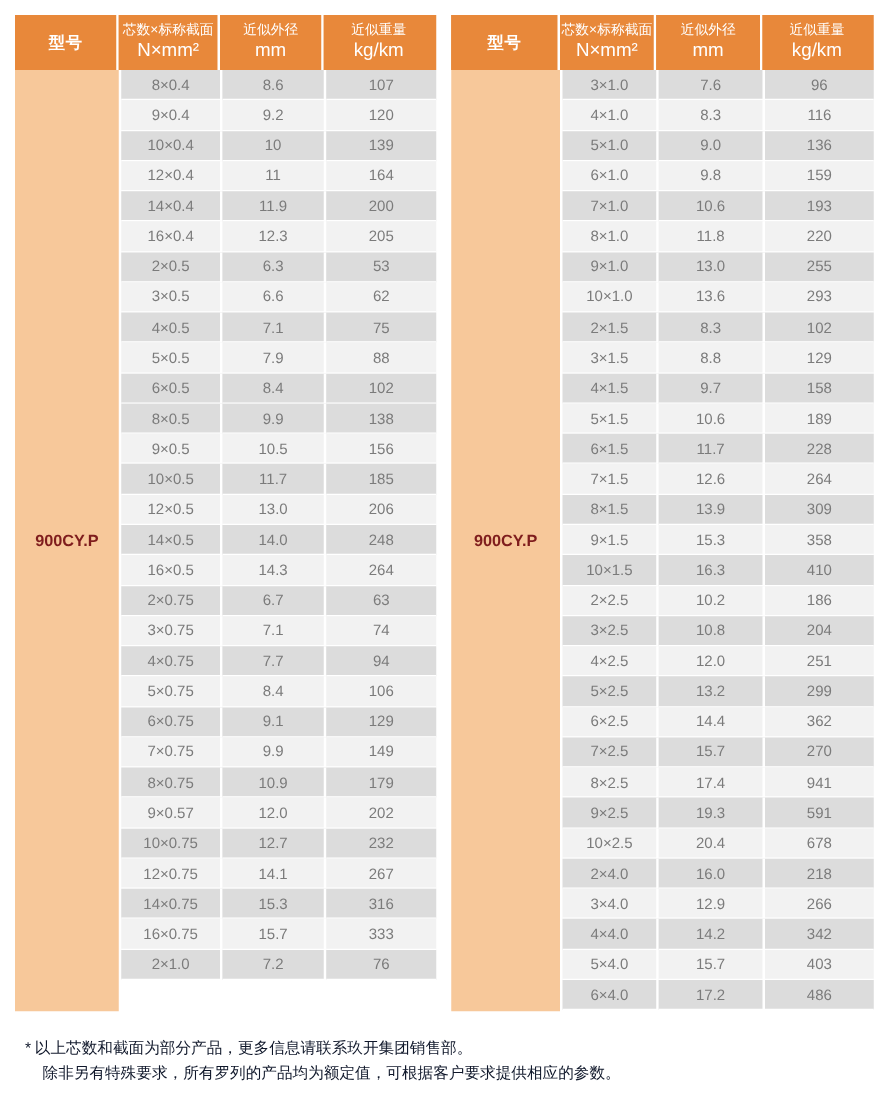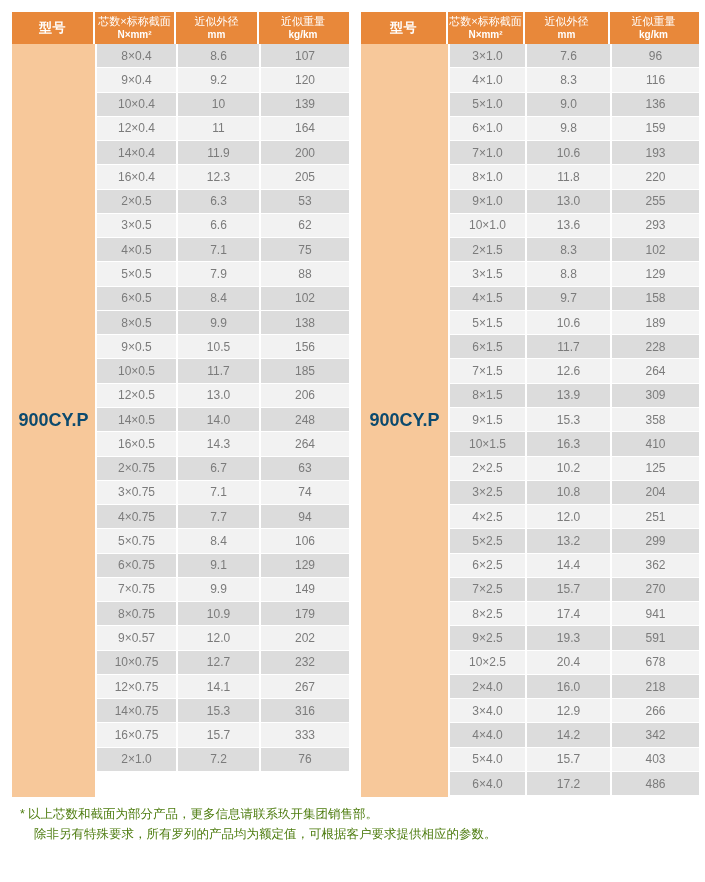--- a/index.html
+++ b/index.html
@@ -28,21 +28,21 @@
   }
   .spec-table {
     flex: 1 1 0;
     display: flex;
     flex-direction: column;
   }
   
   .thead {
     display: flex;
     flex-direction: row;
-    height: 32px;
+    height: 44px;
     background: #e8883a;
   }
   .thead .th {
     color: #ffffff;
     font-size: 11px;
     line-height: 1.25;
     display: flex;
     flex-direction: column;
     align-items: center;
     justify-content: center;
@@ -51,37 +51,37 @@
     border-right: 2px solid #ffffff;
     background: #e8883a;
   }
   .thead .th:last-child { border-right: none; }
   .thead .th.model {
     font-size: 13px;
     font-weight: bold;
     letter-spacing: 0.5px;
   }
   .th-sub {
-    font-size: 10px;
-    font-weight: bold;
+    font-size: 15px;
+    font-weight: normal;
   }
   .th-line1 { display:block; }
   
   .tbody {
     display: flex;
     flex-direction: row;
   }
   .model-cell {
     background: #f7c89a;
     display: flex;
     align-items: center;
     justify-content: center;
-    font-size: 18px;
+    font-size: 13px;
     font-weight: bold;
-    color: #0c4a6e;
+    color: #7f1d1d;
     box-sizing: border-box;
   }
   .rows {
     flex: 1 1 auto;
     display: flex;
     flex-direction: column;
     margin-left: 2px;
   }
   .row {
     display: flex;
@@ -109,23 +109,23 @@
   .left .c-wt    { width: 88px; }
 
   
   .right .c-model { width: 87px; }
   .right .c-spec  { width: 77px; }
   .right .c-dia   { width: 85px; }
   .right .c-wt    { width: 87px; }
 
   
   .footnote {
-    margin-top: 7px;
+    margin-top: 19px;
     font-size: 12.5px;
-    color: #4d7c0f;
+    color: #0f172a;
     line-height: 1.65;
     padding-left: 8px;
   }
   .footnote .fn-line { display: block; white-space: nowrap; }
   .footnote .fn-line.indent { padding-left: 14px; font-family: Liberation Serif, serif; }
   .star { margin-right: 3px; }
 </style>
 </head>
 <body>
 
@@ -410,21 +410,21 @@
               <div class="cell c-wt">358</div>
             </div>
             <div class="row odd">
               <div class="cell c-spec">10×1.5</div>
               <div class="cell c-dia">16.3</div>
               <div class="cell c-wt">410</div>
             </div>
             <div class="row even">
               <div class="cell c-spec">2×2.5</div>
               <div class="cell c-dia">10.2</div>
-              <div class="cell c-wt">125</div>
+              <div class="cell c-wt">186</div>
             </div>
             <div class="row odd">
               <div class="cell c-spec">3×2.5</div>
               <div class="cell c-dia">10.8</div>
               <div class="cell c-wt">204</div>
             </div>
             <div class="row even">
               <div class="cell c-spec">4×2.5</div>
               <div class="cell c-dia">12.0</div>
               <div class="cell c-wt">251</div>

